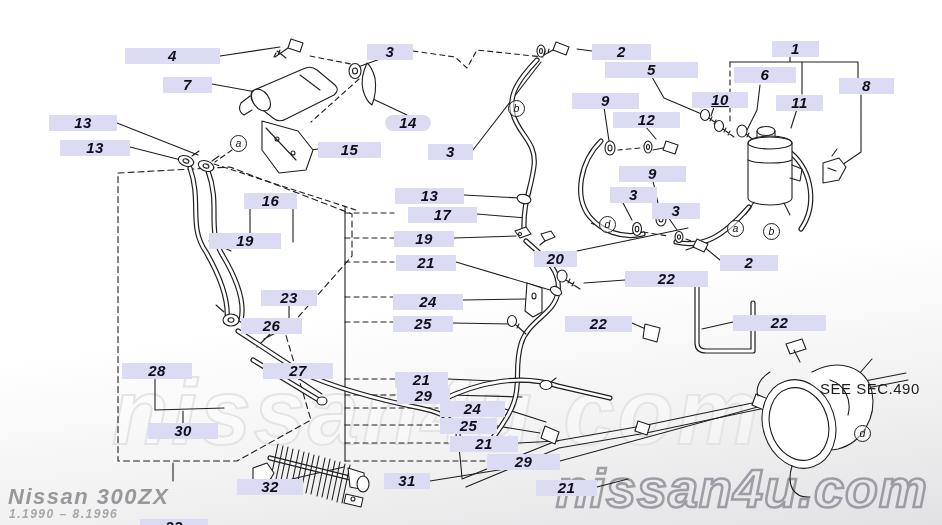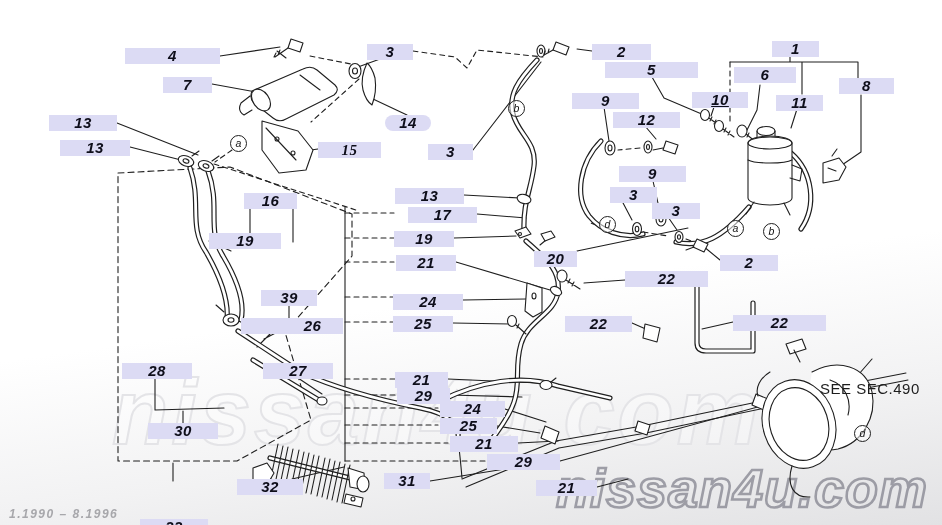--- a/index.html
+++ b/index.html
@@ -258,38 +258,38 @@
       <div class="plabel" style="left: 605px; top: 62px; width: 93px;">5</div>
       <div class="plabel" style="left: 734px; top: 67px; width: 62px;">6</div>
       <div class="plabel" style="left: 839px; top: 78px; width: 55px;">8</div>
       <div class="plabel" style="left: 572px; top: 93px; width: 67px;">9</div>
       <div class="plabel" style="left: 692px; top: 92px; width: 56px; text-decoration: underline;">10</div>
       <div class="plabel" style="left: 776px; top: 95px; width: 47px;">11</div>
       <div class="plabel" style="left: 613px; top: 112px; width: 67px;">12</div>
       <div class="plabel" style="left: 49px; top: 115px; width: 68px;">13</div>
       <div class="plabel" style="left: 60px; top: 140px; width: 70px;">13</div>
       <div class="plabel" style="left: 385px; top: 115px; width: 46px; border-radius: 8px;">14</div>
-      <div class="plabel" style="left: 318px; top: 142px; width: 63px; font-family: Liberation Serif, serif;">15</div>
+      <div class="plabel" style="left: 318px; top: 142px; width: 63px;">15</div>
       <div class="plabel" style="left: 428px; top: 144px; width: 45px;">3</div>
       <div class="plabel" style="left: 619px; top: 166px; width: 67px;">9</div>
       <div class="plabel" style="left: 610px; top: 187px; width: 47px;">3</div>
       <div class="plabel" style="left: 395px; top: 188px; width: 69px;">13</div>
       <div class="plabel" style="left: 244px; top: 193px; width: 53px;">16</div>
       <div class="plabel" style="left: 652px; top: 203px; width: 48px;">3</div>
       <div class="plabel" style="left: 396px; top: 207px; width: 69px; margin-left: 12px;">17</div>
       <div class="plabel" style="left: 394px; top: 231px; width: 60px;">19</div>
       <div class="plabel" style="left: 209px; top: 233px; width: 72px;">19</div>
       <div class="plabel" style="left: 534px; top: 251px; width: 43px;">20</div>
       <div class="plabel" style="left: 396px; top: 255px; width: 60px;">21</div>
       <div class="plabel" style="left: 720px; top: 255px; width: 58px;">2</div>
       <div class="plabel" style="left: 625px; top: 271px; width: 83px;">22</div>
-      <div class="plabel" style="left: 261px; top: 290px; width: 56px;">39</div>
+      <div class="plabel" style="left: 261px; top: 290px; width: 56px;">23</div>
       <div class="plabel" style="left: 393px; top: 294px; width: 70px;">24</div>
       <div class="plabel" style="left: 393px; top: 316px; width: 60px;">25</div>
-      <div class="plabel" style="left: 241px; top: 318px; width: 61px; padding-left: 41px;">26</div>
+      <div class="plabel" style="left: 241px; top: 318px; width: 61px;">26</div>
       <div class="plabel" style="left: 565px; top: 316px; width: 67px;">22</div>
       <div class="plabel" style="left: 733px; top: 315px; width: 93px;">22</div>
       <div class="plabel" style="left: 122px; top: 363px; width: 70px;">28</div>
       <div class="plabel" style="left: 263px; top: 363px; width: 70px;">27</div>
       <div class="plabel" style="left: 395px; top: 372px; width: 53px;">21</div>
       <div class="plabel" style="left: 397px; top: 388px; width: 53px;">29</div>
       <div class="plabel" style="left: 440px; top: 401px; width: 65px;">24</div>
       <div class="plabel" style="left: 440px; top: 418px; width: 57px;">25</div>
       <div class="plabel" style="left: 148px; top: 423px; width: 70px;">30</div>
       <div class="plabel" style="left: 450px; top: 436px; width: 68px;">21</div>
@@ -302,14 +302,15 @@
   <div id="letters-layer">
       <div class="letter" style="left: 230px; top: 135px;">a</div>
       <div class="letter" style="left: 508px; top: 100px;">b</div>
       <div class="letter" style="left: 599px; top: 216px;">d</div>
       <div class="letter" style="left: 727px; top: 220px;">a</div>
       <div class="letter" style="left: 763px; top: 223px;">b</div>
       <div class="letter" style="left: 854px; top: 425px;">d</div>
     </div>
 
   <div class="secnote">SEE SEC.490</div>
+  <div class="title">Nissan 300ZX</div>
   <div class="subtitle">1.1990 – 8.1996</div>
 </div>
 
 </body></html>

